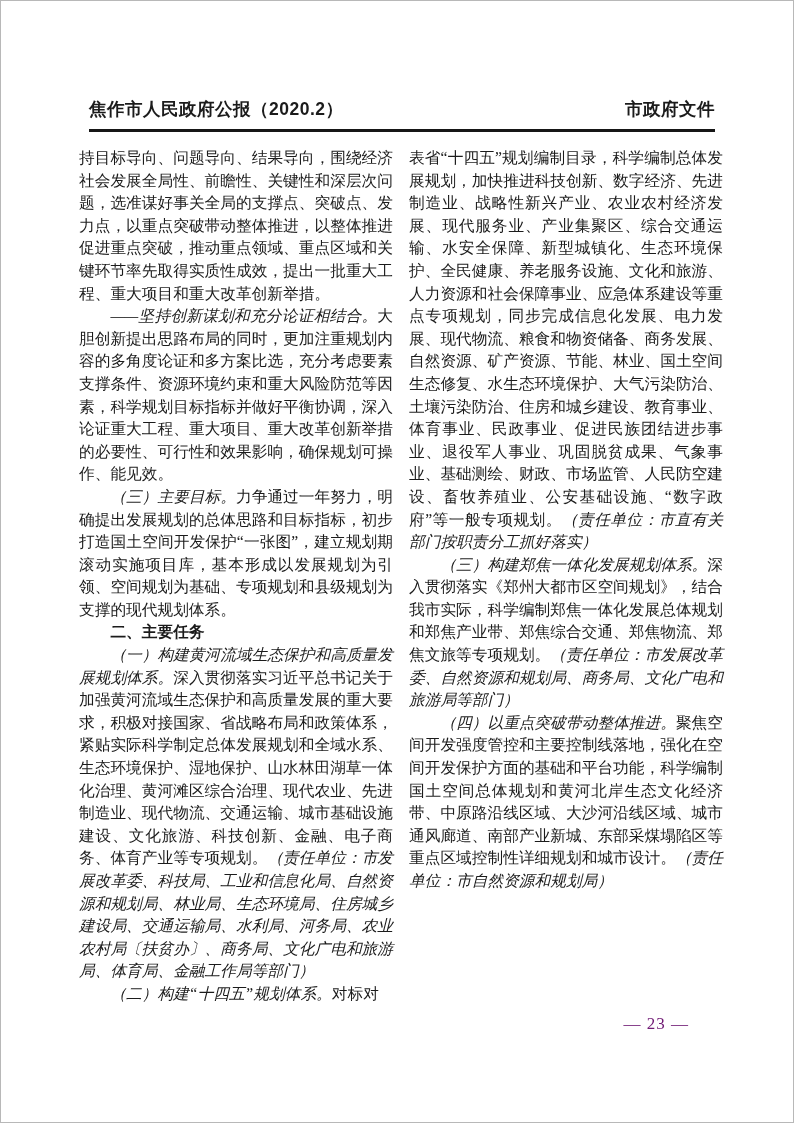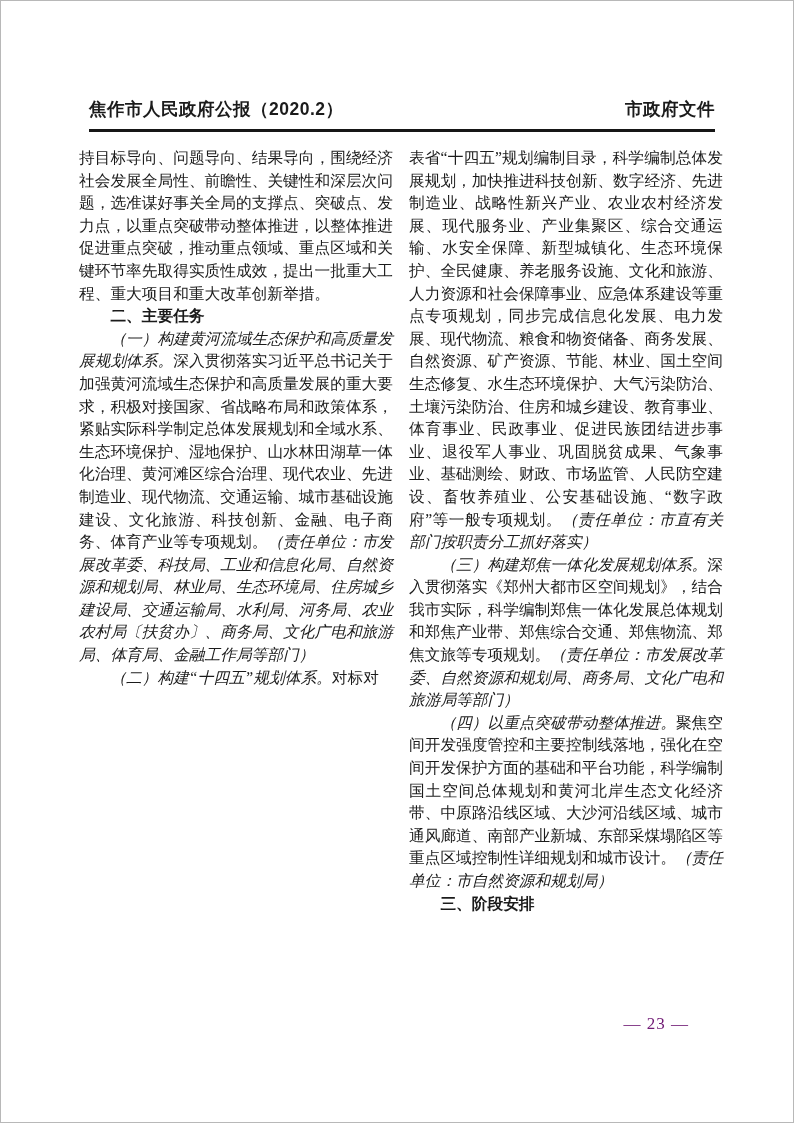--- a/index.html
+++ b/index.html
@@ -67,26 +67,27 @@
 
 <div class="page">
   <div class="header">
     <span>焦作市人民政府公报（2020.2）</span>
     <span>市政府文件</span>
   </div>
 
   <div class="main">
     <div class="column">
         <p class="para"><span class="seg-song">持目标导向、问题导向、结果导向，围绕经济社会发展全局性、前瞻性、关键性和深层次问题，选准谋好事关全局的支撑点、突破点、发力点，以重点突破带动整体推进，以整体推进促进重点突破，推动重点领域、重点区域和关键环节率先取得实质性成效，提出一批重大工程、重大项目和重大改革创新举措。</span></p>
+        <p class="para indent"><span class="seg-kai">——坚持创新谋划和充分论证相结合。</span><span class="seg-song">大胆创新提出思路布局的同时，更加注重规划内容的多角度论证和多方案比选，充分考虑要素支撑条件、资源环境约束和重大风险防范等因素，科学规划目标指标并做好平衡协调，深入论证重大工程、重大项目、重大改革创新举措的必要性、可行性和效果影响，确保规划可操作、能见效。</span></p>
+        <p class="para indent"><span class="seg-kai">（三）主要目标。</span><span class="seg-song">力争通过一年努力，明确提出发展规划的总体思路和目标指标，初步打造国土空间开发保护“一张图”，建立规划期滚动实施项目库，基本形成以发展规划为引领、空间规划为基础、专项规划和县级规划为支撑的现代规划体系。</span></p>
         <p class="para indent"><span class="seg-hei">二、主要任务</span></p>
         <p class="para indent"><span class="seg-kai">（一）构建黄河流域生态保护和高质量发展规划体系。</span><span class="seg-song">深入贯彻落实习近平总书记关于加强黄河流域生态保护和高质量发展的重大要求，积极对接国家、省战略布局和政策体系，紧贴实际科学制定总体发展规划和全域水系、生态环境保护、湿地保护、山水林田湖草一体化治理、黄河滩区综合治理、现代农业、先进制造业、现代物流、交通运输、城市基础设施建设、文化旅游、科技创新、金融、电子商务、体育产业等专项规划。</span><span class="seg-kai">（责任单位：市发展改革委、科技局、工业和信息化局、自然资源和规划局、林业局、生态环境局、住房城乡建设局、交通运输局、水利局、河务局、农业农村局〔扶贫办〕、商务局、文化广电和旅游局、体育局、金融工作局等部门）</span></p>
         <p class="para indent"><span class="seg-kai">（二）构建“十四五”规划体系。</span><span class="seg-song">对标对</span></p>
       </div>
     <div class="column">
         <p class="para"><span class="seg-song">表省“十四五”规划编制目录，科学编制总体发展规划，加快推进科技创新、数字经济、先进制造业、战略性新兴产业、农业农村经济发展、现代服务业、产业集聚区、综合交通运输、水安全保障、新型城镇化、生态环境保护、全民健康、养老服务设施、文化和旅游、人力资源和社会保障事业、应急体系建设等重点专项规划，同步完成信息化发展、电力发展、现代物流、粮食和物资储备、商务发展、自然资源、矿产资源、节能、林业、国土空间生态修复、水生态环境保护、大气污染防治、土壤污染防治、住房和城乡建设、教育事业、体育事业、民政事业、促进民族团结进步事业、退役军人事业、巩固脱贫成果、气象事业、基础测绘、财政、市场监管、人民防空建设、畜牧养殖业、公安基础设施、“数字政府”等一般专项规划。</span><span class="seg-kai">（责任单位：市直有关部门按职责分工抓好落实）</span></p>
         <p class="para indent"><span class="seg-kai">（三）构建郑焦一体化发展规划体系。</span><span class="seg-song">深入贯彻落实《郑州大都市区空间规划》，结合我市实际，科学编制郑焦一体化发展总体规划和郑焦产业带、郑焦综合交通、郑焦物流、郑焦文旅等专项规划。</span><span class="seg-kai">（责任单位：市发展改革委、自然资源和规划局、商务局、文化广电和旅游局等部门）</span></p>
         <p class="para indent"><span class="seg-kai">（四）以重点突破带动整体推进。</span><span class="seg-song">聚焦空间开发强度管控和主要控制线落地，强化在空间开发保护方面的基础和平台功能，科学编制国土空间总体规划和黄河北岸生态文化经济带、中原路沿线区域、大沙河沿线区域、城市通风廊道、南部产业新城、东部采煤塌陷区等重点区域控制性详细规划和城市设计。</span><span class="seg-kai">（责任单位：市自然资源和规划局）</span></p>
-        <p class="para indent"><span class="seg-hei">三、阶段安排</span></p>
       </div>
   </div>
 
   <div class="page-number">— 23 —</div>
 </div>
 
 </body></html>

